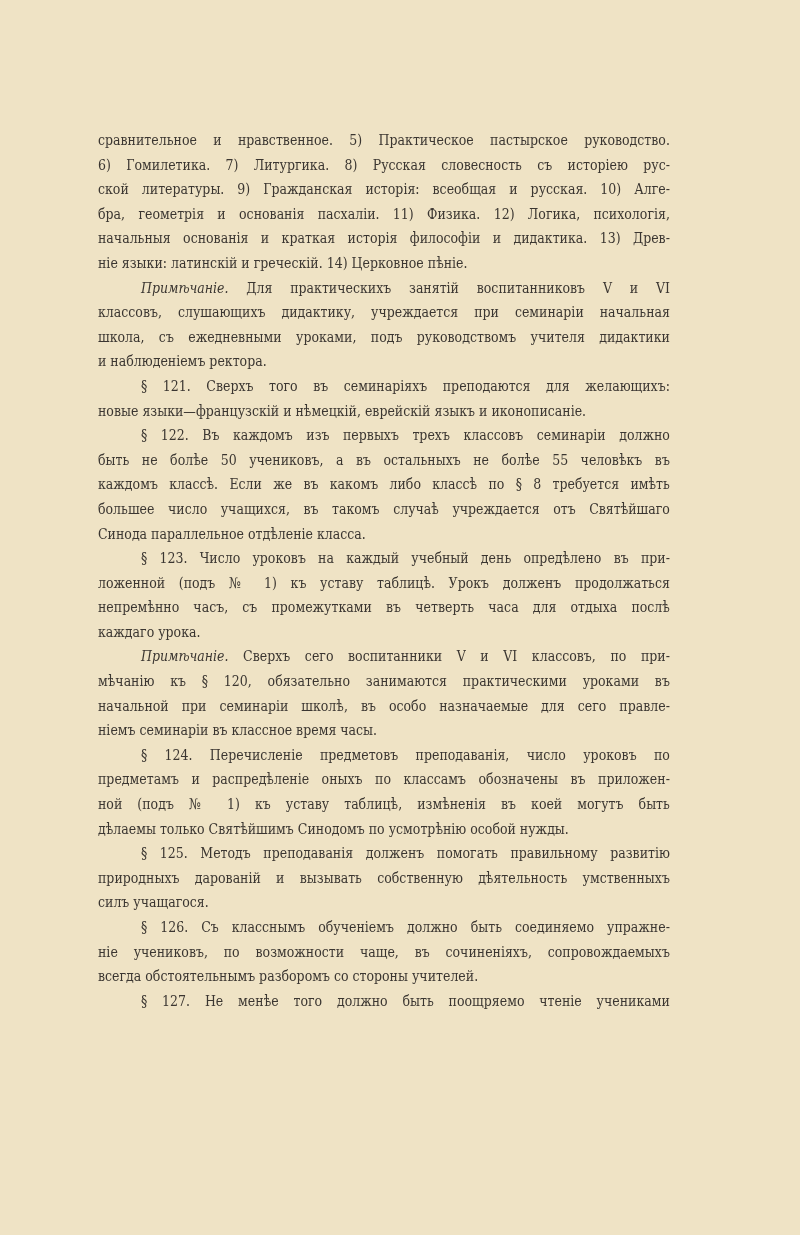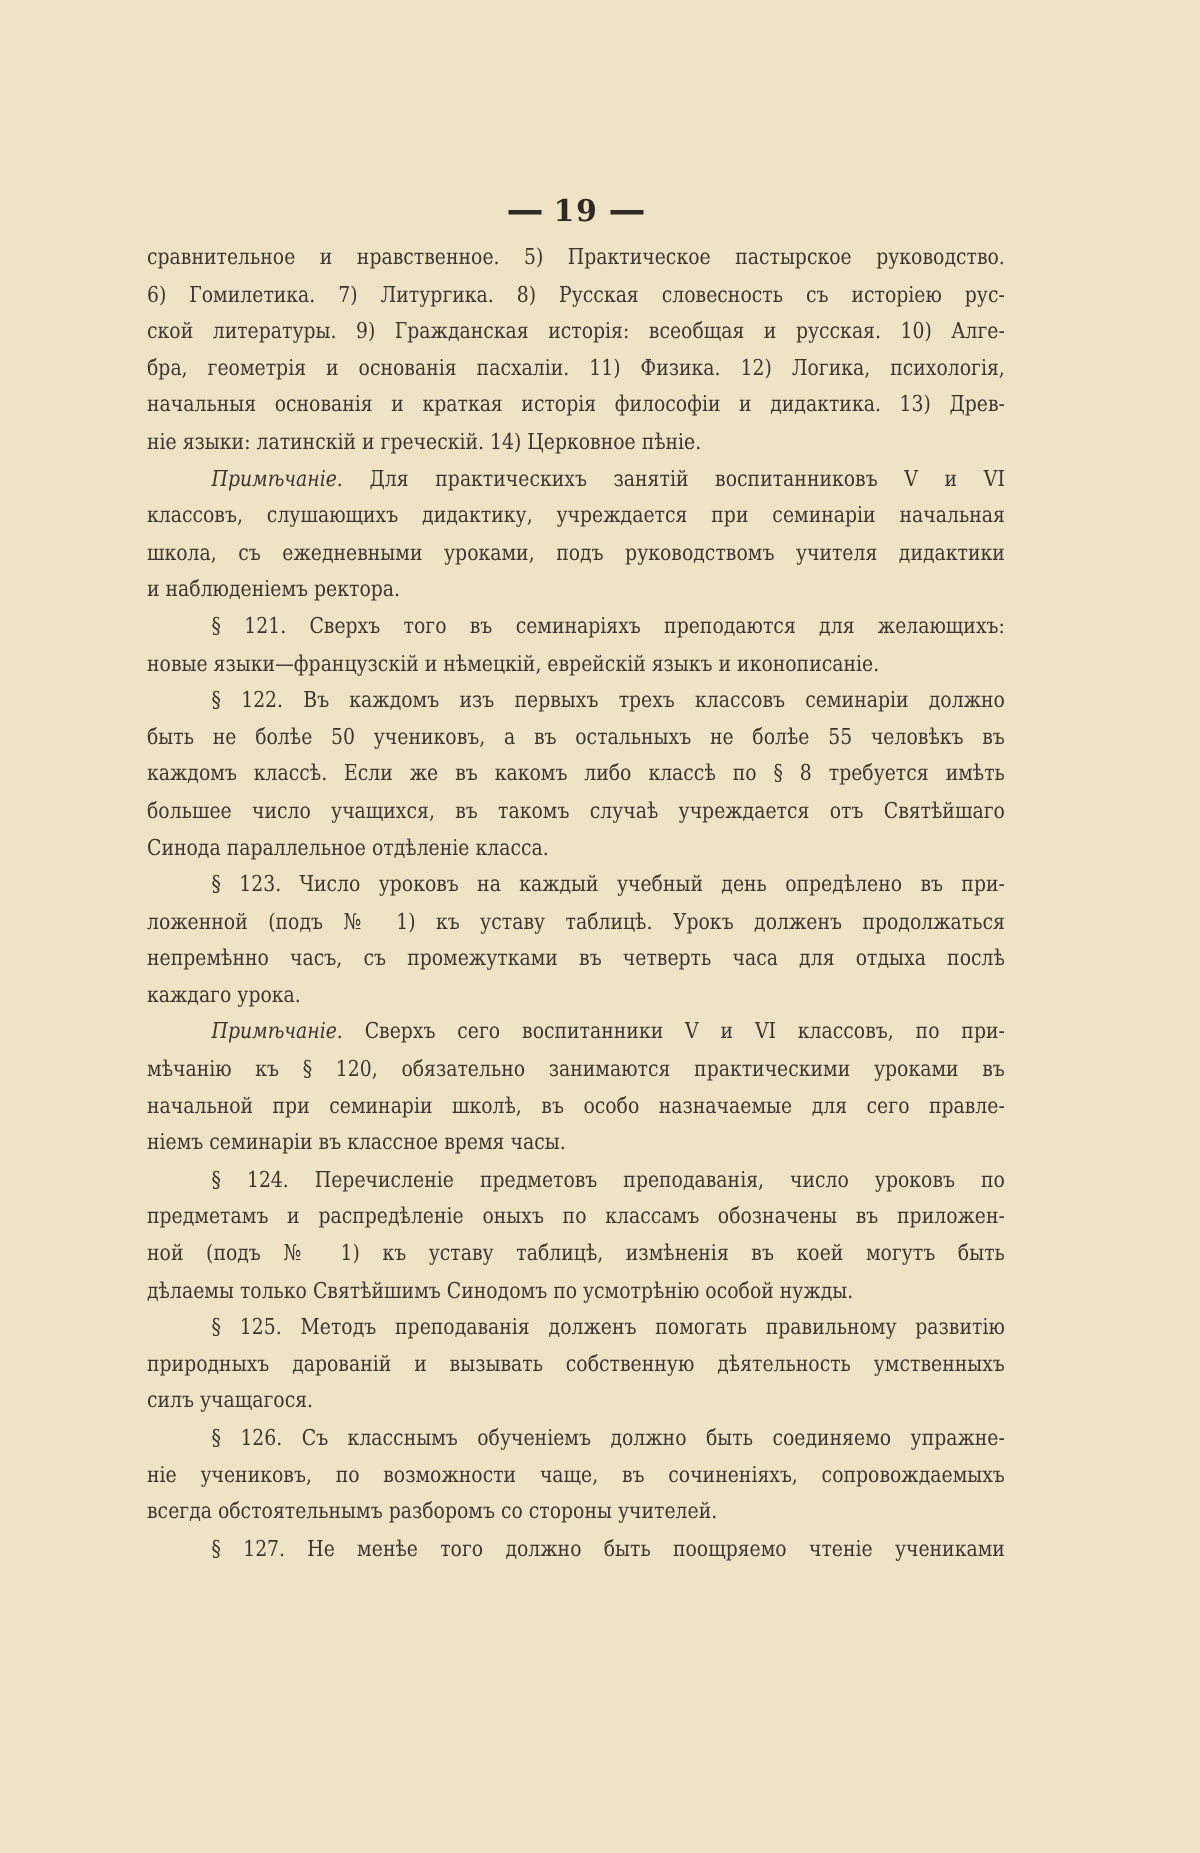--- a/index.html
+++ b/index.html
@@ -61,23 +61,20 @@
       padding-left: 50px;
     }
     .italic {
       font-style: italic;
     }
   </style>
 </head>
 <body>
 
 <div class="page">
-  <div class="page-number">
-    <span class="dash"></span><span>19</span><span class="dash"></span>
-  </div>
   <div class="text" id="body-text">
       <div class="line"><span>сравнительное и нравственное. 5) Практическое пастырское руководство.</span></div>
       <div class="line"><span>6) Гомилетика. 7) Литургика. 8) Русская словесность съ исторiею рус-</span></div>
       <div class="line"><span>ской литературы. 9) Гражданская исторiя: всеобщая и русская. 10) Алге-</span></div>
       <div class="line"><span>бра, геометрiя и основанiя пасхалiи. 11) Физика. 12) Логика, психологiя,</span></div>
       <div class="line"><span>начальныя основанiя и краткая исторiя философiи и дидактика. 13) Древ-</span></div>
       <div class="line last"><span>нiе языки: латинскiй и греческiй. 14) Церковное пѣнiе.</span></div>
       <div class="line indent"><span class="italic">Примѣчанiе.</span><span> Для практическихъ занятiй воспитанниковъ V и VI</span></div>
       <div class="line"><span>классовъ, слушающихъ дидактику, учреждается при семинарiи начальная</span></div>
       <div class="line"><span>школа, съ ежедневными уроками, подъ руководствомъ учителя дидактики</span></div>

